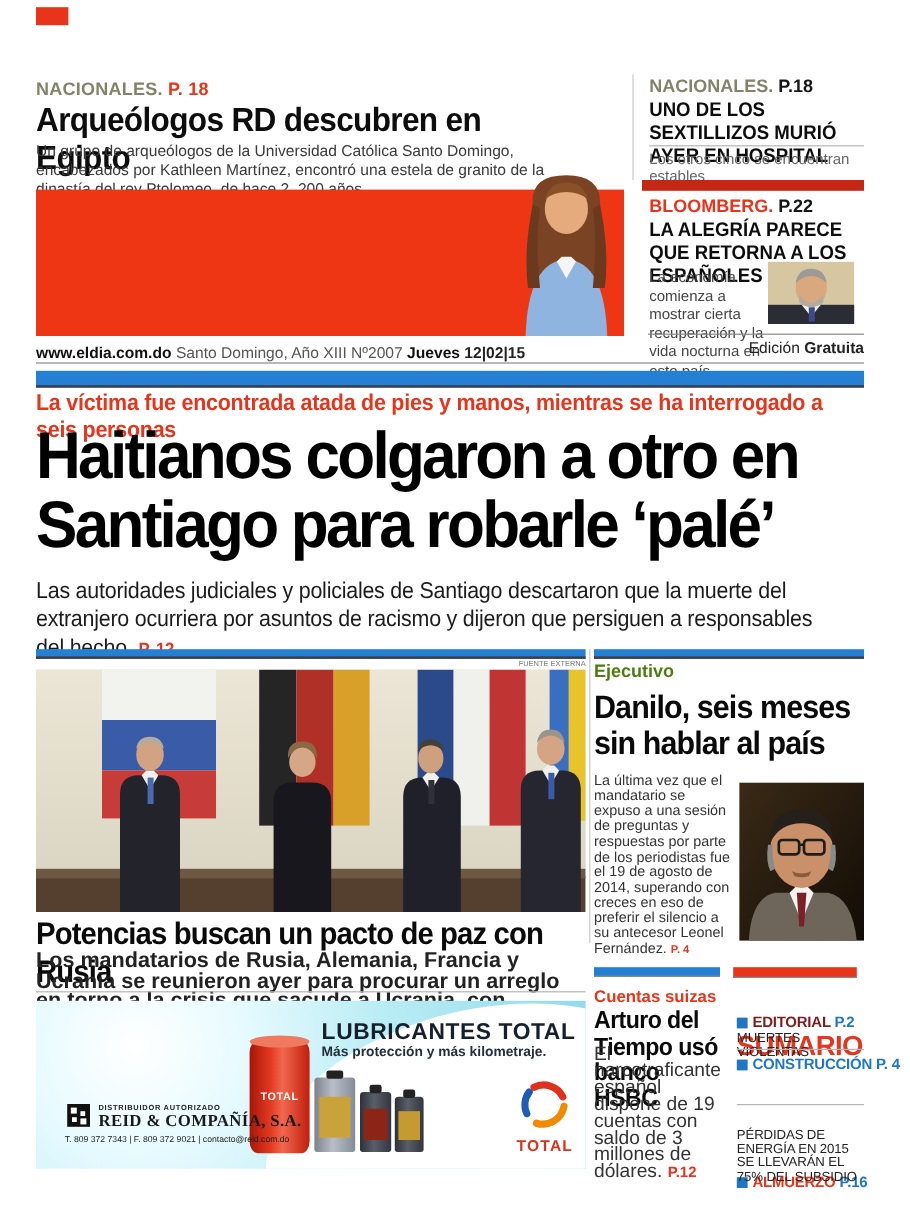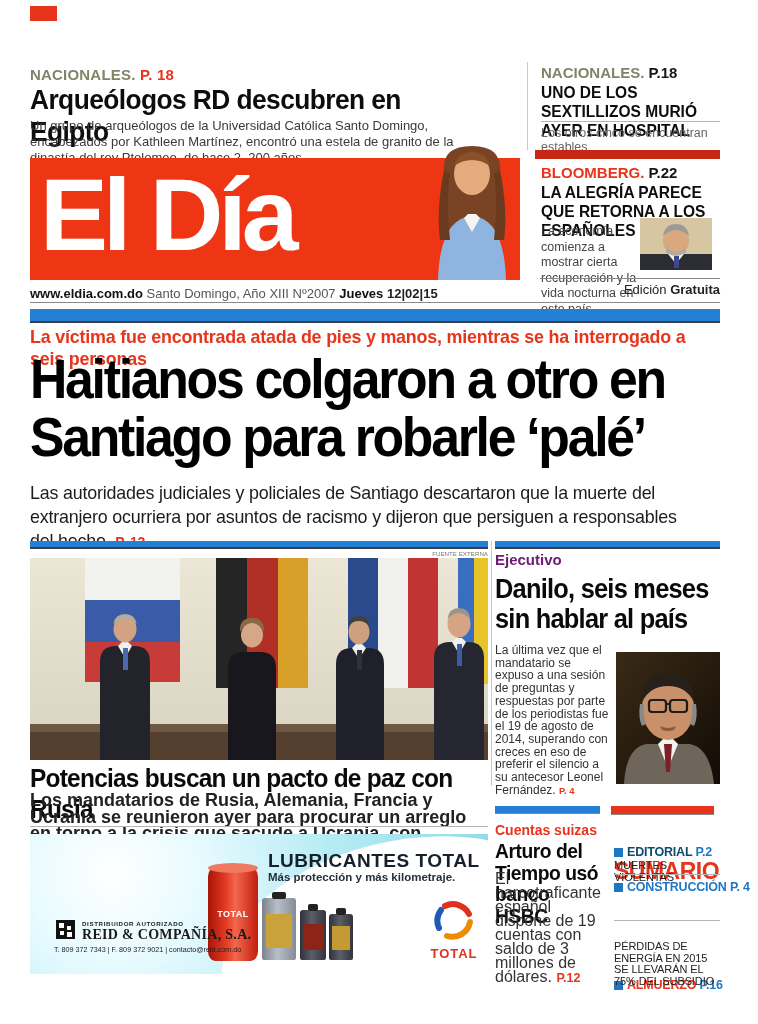--- a/index.html
+++ b/index.html
@@ -64,42 +64,42 @@
   #ph-bar{left:30px;top:541px;width:458px;height:6px;background:var(--bar_blue);border-bottom:2px solid #3d3d46;}
   #credit{left:338px;top:550px;width:150px;text-align:right;font-size:10px;color:#777;transform:scale(.62);transform-origin:right top;}
   #photo{left:30px;top:558px;width:458px;height:202px;background:#e6e0d0;}
   #ru-headline{left:30px;top:763px;width:470px;font-size:26px;font-weight:bold;letter-spacing:-.8px;color:#0a0a0a;}
   #ru-body{left:30px;top:792px;width:462px;font-size:18px;line-height:16.5px;font-weight:bold;color:#222;}
   #ru-div{left:30px;top:826px;width:458px;}
 
   
   #col-vdiv{left:491px;top:541px;height:245px;}
   #ej-bar{left:495px;top:541px;width:225px;height:6px;background:var(--bar_blue);border-bottom:2px solid #3d3d46;}
-  #ej-label{left:495px;top:551px;font-size:15px;font-weight:bold;color:#701a75;}
+  #ej-label{left:495px;top:551px;font-size:15px;font-weight:bold;color:#4d7c0f;}
   #ej-headline{left:495px;top:574px;width:228px;font-size:27px;line-height:30px;font-weight:bold;letter-spacing:-.8px;color:#0a0a0a;}
   #ej-body{left:495px;top:644px;width:114px;font-size:12px;line-height:12.7px;color:#333;}
   #danilo{left:616px;top:652px;width:104px;height:132px;}
 
   
   #cs-bar{left:495px;top:806px;width:105px;height:7px;background:var(--bar_blue);border-bottom:1px solid #888;}
   #su-bar{left:611px;top:806px;width:103px;height:8px;background:var(--accent_red);border-bottom:1px solid #888;}
   #cs-label{left:495px;top:822px;font-size:14px;font-weight:bold;color:var(--accent_red);}
   #cs-headline{left:495px;top:840px;width:116px;font-size:20.5px;line-height:21.5px;font-weight:bold;letter-spacing:-.5px;color:#0a0a0a;}
   #cs-body{left:495px;top:872px;width:114px;font-size:16px;line-height:14px;color:#333;}
   #su-title{left:614px;top:818px;font-size:23px;font-weight:bold;color:var(--accent_red);letter-spacing:-.5px;margin-top:40px;}
   .su-item-label{font-size:12.5px;font-weight:bold;letter-spacing:-.2px;white-space:nowrap;}
   .su-sq{display:inline-block;width:9px;height:9px;background:var(--link_blue);margin-right:4px;vertical-align:-1px;}
   .su-pg{color:var(--link_blue);font-weight:bold;margin-top:20px;}
   .su-text{font-size:11px;line-height:11.5px;color:#222;letter-spacing:-.1px;}
   #su-l1{left:614px;top:845px;} #su-t1{left:614px;top:860px;width:106px;}
   #su-d1{left:614px;top:874px;width:106px;}
   #su-l2{left:614px;top:880px;} #su-t2{left:614px;top:895px;width:106px;}
   #su-d2{left:614px;top:920px;width:106px;}
   #su-l3{left:614px;top:978px;} #su-t3{left:614px;top:941px;width:106px;}
-  .s-blue{color:var(--link_blue);} .s-red{color:var(--accent_red);} .s-black{color:#0c4a6e;}
+  .s-blue{color:var(--link_blue);} .s-red{color:var(--accent_red);} .s-black{color:#7f1d1d;}
 
   
   #ad{left:30px;top:834px;width:458px;height:140px;overflow:hidden;
       background:radial-gradient(circle at 18% 28%, #ffffff 0%, #e8fbff 22%, #b8ecf4 55%, #8fd9ea 100%);}
   #ad-swoosh{position:absolute;right:-90px;bottom:-78px;width:360px;height:210px;background:#fff;border-radius:50%;transform:rotate(-14deg);}
   #ad-headline{position:absolute;left:238px;top:16px;font-size:19px;font-weight:bold;color:#16202c;letter-spacing:.5px;}
   #ad-subline{position:absolute;left:238px;top:37px;font-size:11.5px;font-weight:bold;color:#23303c;}
   #barrel{position:absolute;left:178px;top:33px;width:50px;height:94px;background:linear-gradient(90deg,#a81508,#e33a22 35%,#f2674e 55%,#c21e0e);border-radius:7px/10px;}
   #barrel:before{content:"";position:absolute;left:0;top:-4px;width:50px;height:10px;background:#f07a60;border-radius:50%;}
   #barrel-label{position:absolute;left:0;top:42px;width:50px;text-align:center;font-size:9px;font-weight:bold;color:#fff;letter-spacing:.5px;}
@@ -157,21 +157,20 @@
       <rect x="0" y="36" width="72" height="16" fill="#2c2c34"></rect>
       <path d="M28 36 L36 46 L44 36 Z" fill="#f2f2f0"></path>
       <rect x="34" y="38" width="5" height="12" fill="#3c4a8c"></rect>
       <ellipse cx="36" cy="22" rx="13" ry="15" fill="#d9a87e"></ellipse>
       <path d="M23 18 Q25 6 36 6 Q47 6 49 18 Q43 12 36 12 Q29 12 23 18Z" fill="#9c9a96"></path>
       <path d="M26 28 Q36 40 46 28 L46 34 Q36 42 26 34Z" fill="#b3aba0"></path>
     </svg>
   </div>
 
   <div class="abs" id="banner"></div>
-  <div class="abs" id="logo">El Día</div>
   <div class="abs" id="woman">
     <svg width="96" height="140" viewBox="0 0 96 140">
       <path d="M20 30 Q18 6 48 6 Q78 6 76 32 L78 96 Q60 104 48 104 Q36 104 18 96 Z" fill="#7a4424"></path>
       <ellipse cx="48" cy="34" rx="18" ry="21" fill="#e5ab7d"></ellipse>
       <path d="M30 26 Q34 12 48 12 Q62 12 66 26 Q58 20 48 20 Q38 20 30 26Z" fill="#8a5128"></path>
       <path d="M14 140 Q16 78 48 76 Q80 78 82 140 Z" fill="#8fb4e0"></path>
       <path d="M40 78 L48 92 L56 78 L52 74 L44 74 Z" fill="#f5f5f5"></path>
       <path d="M20 30 Q12 70 16 100 L26 100 Q22 60 26 34 Z" fill="#6b3a1e"></path>
       <path d="M76 30 Q84 70 80 100 L70 100 Q74 60 70 34 Z" fill="#6b3a1e"></path>
     </svg>

